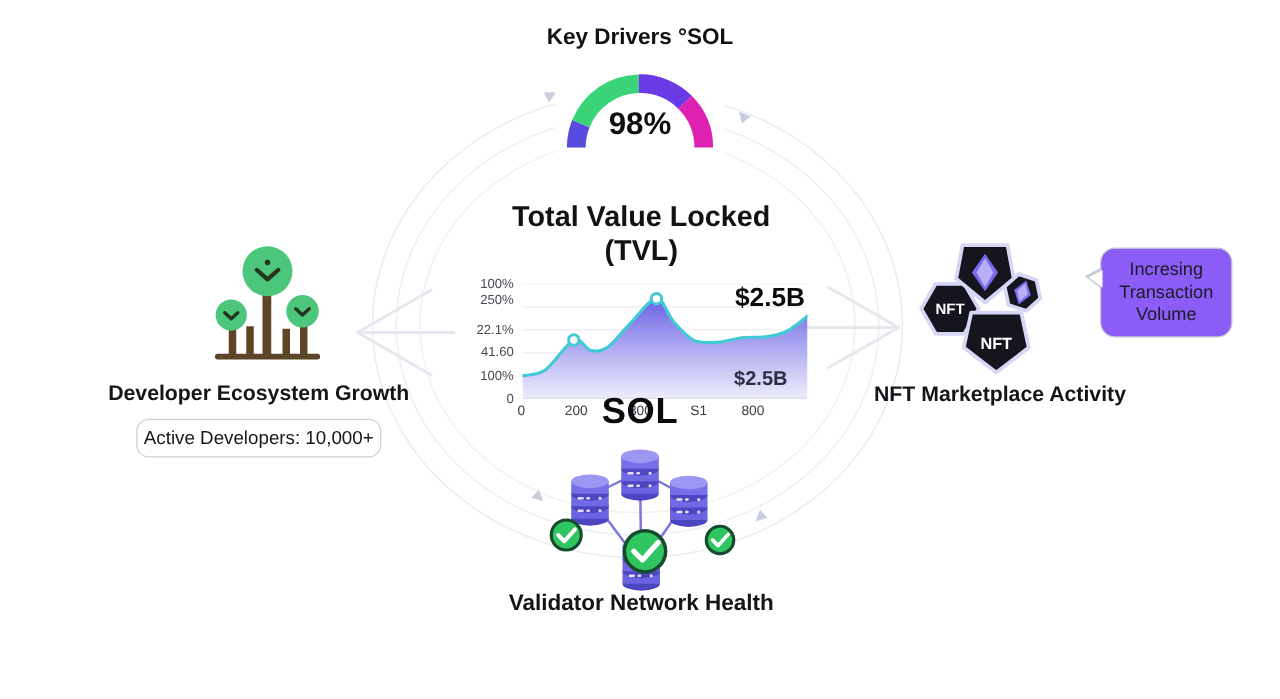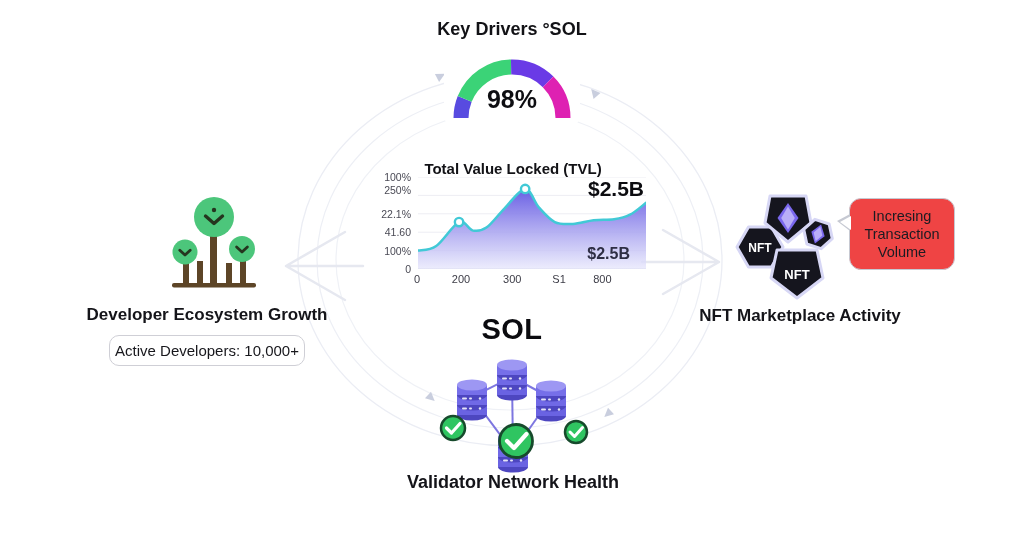--- a/index.html
+++ b/index.html
@@ -6,36 +6,36 @@
   .canvas{position:relative;width:1024px;height:559px;background:#ffffff;overflow:hidden;
           font-family:"Liberation Sans",sans-serif;color:#17171c;}
   .abs{position:absolute;}
   .bg-svg{position:absolute;left:0;top:0;pointer-events:none;}
   .page-title{left:362px;top:19px;width:300px;text-align:center;font-size:18px;font-weight:600;color:#121216;}
   .gauge-bg{left:444px;top:46px;width:136px;height:80px;background:#fff;border-radius:10px;}
   .gauge-svg{left:448px;top:50px;}
   .gauge-value{left:448px;top:85px;width:128px;text-align:center;font-size:25px;font-weight:700;color:#0e0e12;}
   .gauge-label{left:412px;top:124px;width:200px;text-align:center;font-size:16.5px;font-weight:600;color:#141419;}
   .tvl{left:368px;top:160px;width:272px;}
-  .tvl-title{text-align:center;padding-left:18px;font-size:15px;font-weight:600;color:#121216;}
+  .tvl-title{text-align:center;padding-left:18px;font-size:23px;font-weight:600;color:#121216;margin-bottom:13px;}
   .tvl-body{display:flex;}
   .yaxis{position:relative;width:36px;height:92px;flex:0 0 36px;margin-left:14px;}
   .yaxis span{position:absolute;right:7px;font-size:10.5px;color:#4a4a55;white-space:nowrap;}
   .plot{position:relative;width:228px;height:92px;}
   .anno-main{position:absolute;right:2px;top:0px;font-size:21px;font-weight:700;color:#0c0c10;}
   .anno-sub{position:absolute;right:16px;bottom:6px;font-size:16px;font-weight:600;color:#2e2e44;}
   .xaxis{position:relative;margin-left:36px;width:228px;height:16px;margin-top:4px;}
   .xaxis span{position:absolute;transform:translateX(-50%);font-size:11px;color:#3c3c46;}
   .sol-symbol{left:412px;top:313px;width:200px;text-align:center;font-size:29px;font-weight:700;letter-spacing:0.5px;color:#0b0b0f;}
   .dev-label{left:57px;top:305px;width:300px;text-align:center;font-size:17px;font-weight:600;color:#141419;}
   .pill-wrap{left:57px;top:335px;width:300px;text-align:center;}
   .pill{display:inline-block;padding:6px 5px;border:1.5px solid #cfcfd6;border-radius:10px;
         background:#fff;font-size:15px;color:#17171c;}
   .nft-label{left:650px;top:306px;width:300px;text-align:center;font-size:17px;font-weight:600;color:#141419;}
-  .bubble{left:849px;top:198px;width:96px;background:#ef4444;border:1.5px solid #c6c9d2;border-radius:12px;
+  .bubble{left:880px;top:198px;width:96px;background:#8b5cf6;border:1.5px solid #c6c9d2;border-radius:12px;
           padding:8px 4px;text-align:center;font-size:14.5px;line-height:1.25;color:#1b1b22;}
   .bubble:before{content:"";position:absolute;left:-13px;top:15px;border-top:7px solid transparent;
           border-bottom:10px solid transparent;border-right:13px solid #c6c9d2;}
   .bubble:after{content:"";position:absolute;left:-10px;top:17px;border-top:6px solid transparent;
           border-bottom:8px solid transparent;border-right:11px solid #ffffff;}
   .val-label{left:363px;top:472px;width:300px;text-align:center;font-size:18px;font-weight:600;color:#141419;}
   svg text{font-family:"Liberation Sans",sans-serif;}
 </style>
 </head>
 <body>

